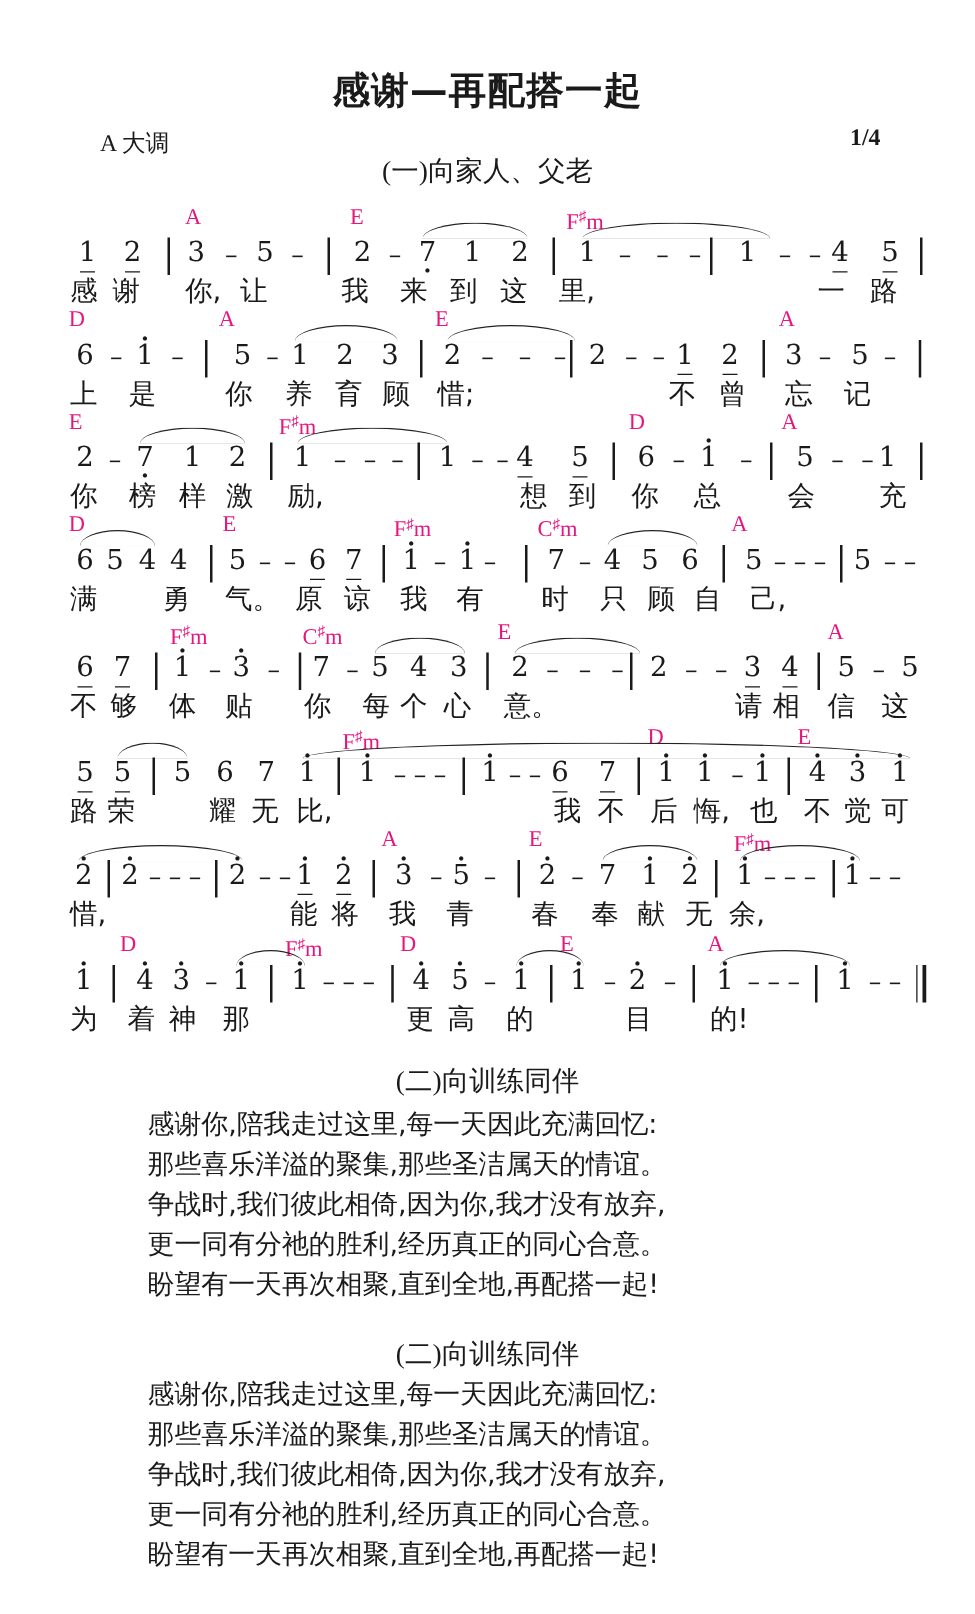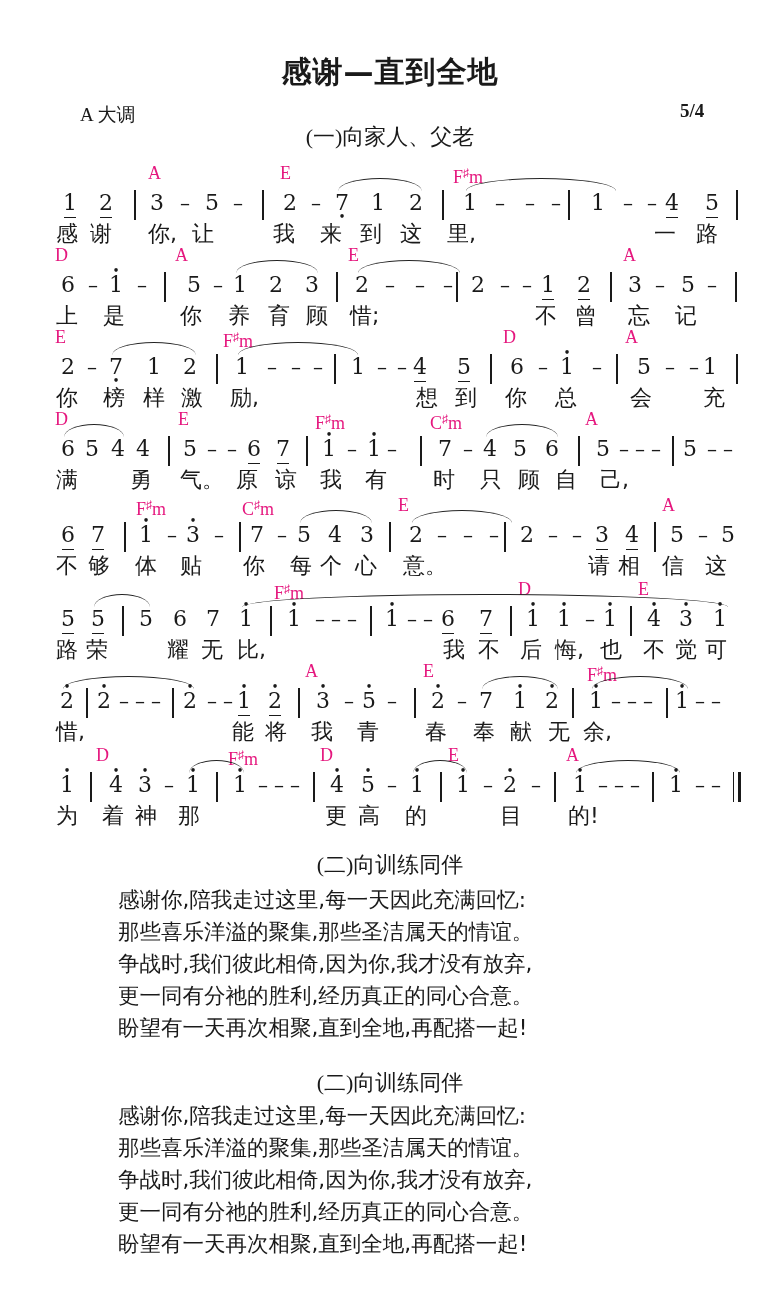--- a/index.html
+++ b/index.html
@@ -22,23 +22,23 @@
   .final { position: absolute; top: 2px; width: 8px; height: 30px; border-left: 1.5px solid #1a1a1a; border-right: 3px solid #1a1a1a; box-sizing: border-box; }
   .chord { position: absolute; top: 2px; color: #e5177e; font-size: 18px; font-family: "Liberation Serif", serif; line-height: 18px; white-space: nowrap; }
   .chord sup { font-size: 12px; vertical-align: 6px; }
   .slur { position: absolute; top: 16px; height: 12px; border-top: 1.5px solid #222; border-radius: 50% 50% 0 0 / 100% 100% 0 0; }
   .ly { position: absolute; font-size: 22px; line-height: 28px; font-family: "DejaVu Sans", "Liberation Sans", sans-serif; white-space: nowrap; }
   .verse { position: absolute; left: 118px; width: 560px; font-size: 21.5px; line-height: 32px; font-family: "DejaVu Sans", "Liberation Sans", sans-serif; white-space: nowrap; }
 </style>
 </head>
 <body>
 
-<div class="title">感谢—直到全地</div>
+<div class="title">感谢—再配搭一起</div>
 <div class="key">A 大调</div>
-<div class="time">5/4</div>
+<div class="time">1/4</div>
 <div class="section" style="top:122px;">(一)向家人、父老</div>
 
 <div id="score">
     <div class="sys" style="top: 162px;">
       <span class="chord" style="left: 148px; color: rgb(229, 23, 126);">A</span>
       <span class="chord" style="left: 280px; color: rgb(229, 23, 126);">E</span>
       <span class="chord" style="left: 453px; color: rgb(229, 23, 126);">F<sup>♯</sup>m</span>
       <div class="slur" style="left: 338px; width: 84px;"></div>
       <div class="slur" style="left: 466px; width: 150px;"></div>
       <div class="notes-row">

